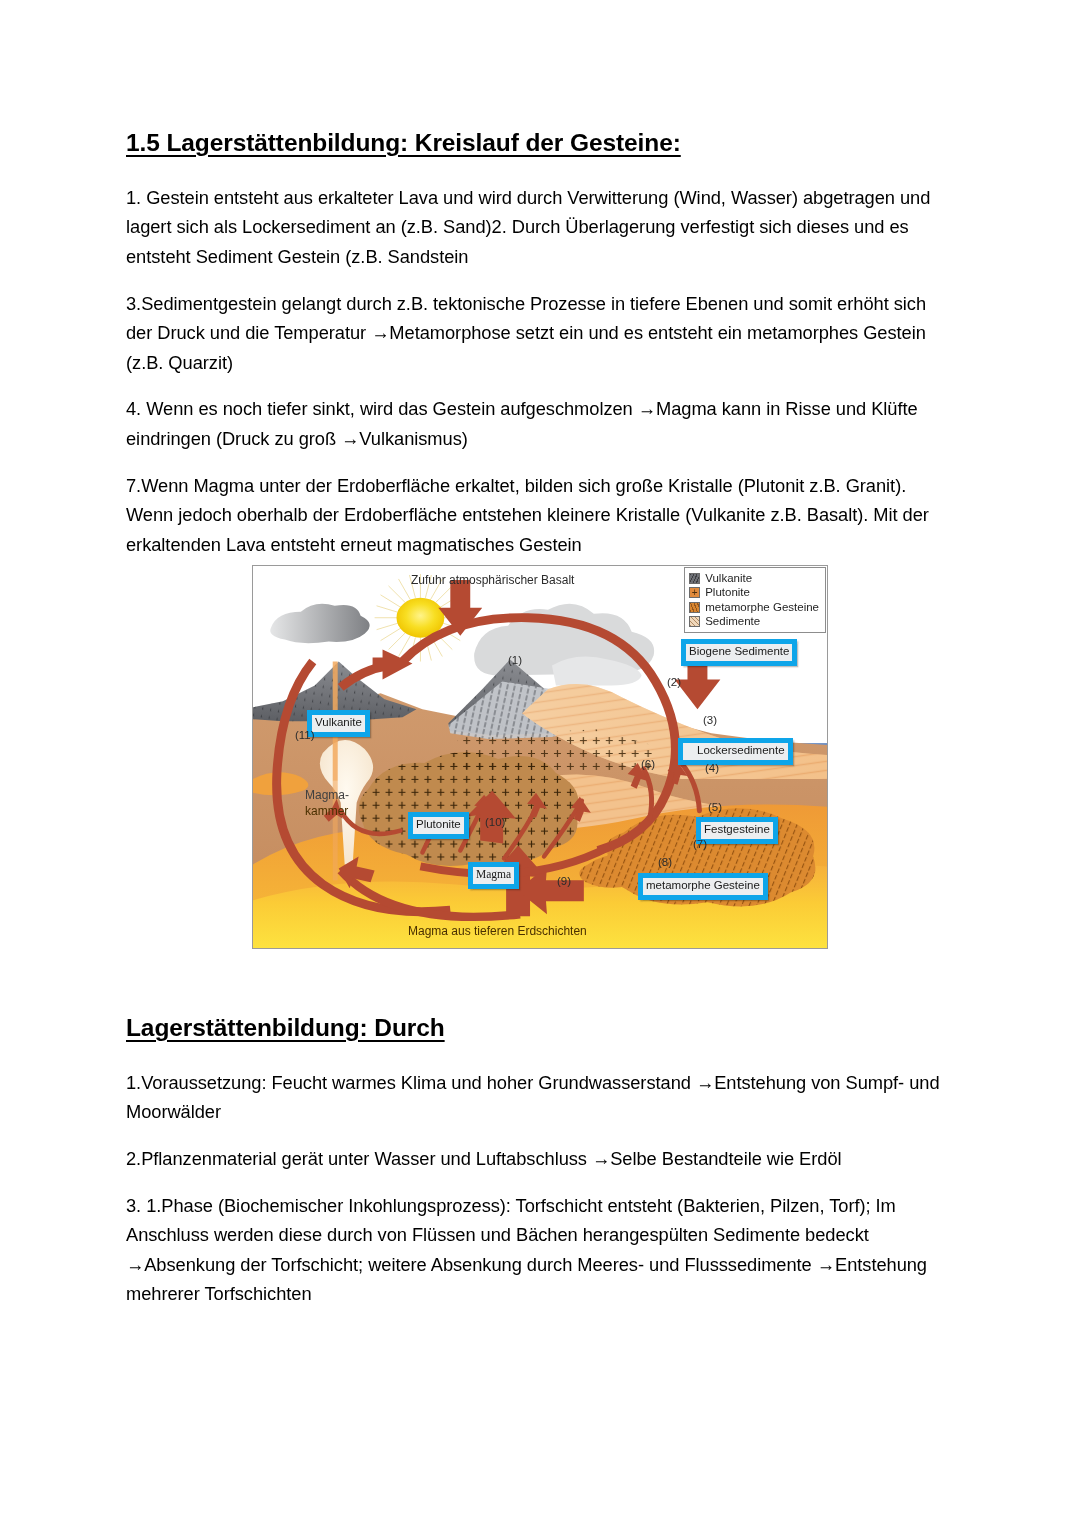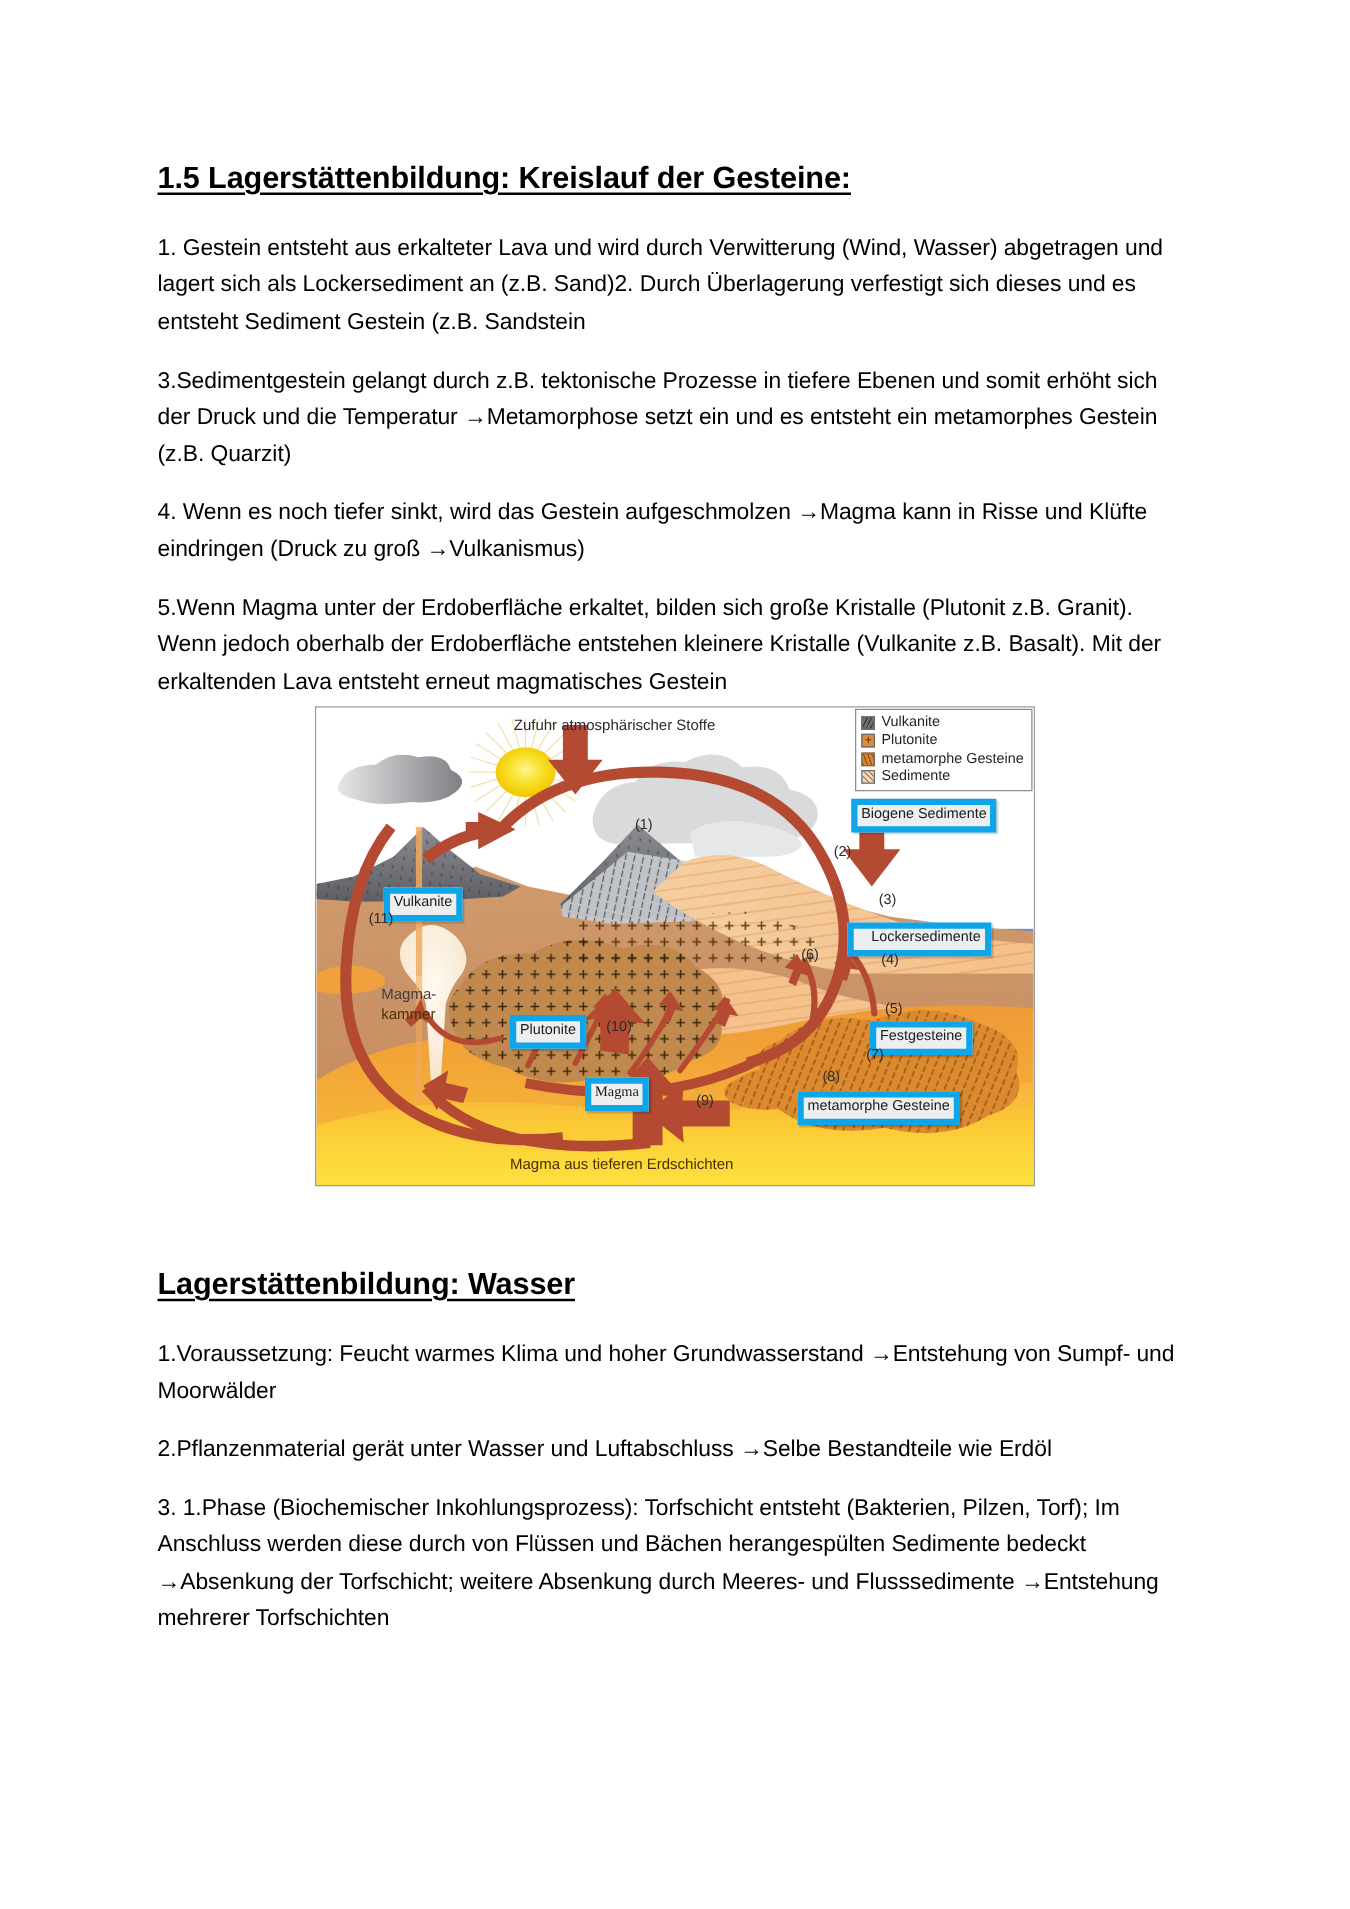--- a/index.html
+++ b/index.html
@@ -158,21 +158,21 @@
 
 <div id="page">
 
   <div class="content">
 
     <h1 class="section-title">1.5 Lagerstättenbildung: Kreislauf der Gesteine:</h1>
 
     <p class="para">1. Gestein entsteht aus erkalteter Lava und wird durch Verwitterung (Wind, Wasser) abgetragen und lagert sich als Lockersediment an (z.B. Sand)2. Durch Überlagerung verfestigt sich dieses und es entsteht Sediment Gestein (z.B. Sandstein</p>
     <p class="para">3.Sedimentgestein gelangt durch z.B. tektonische Prozesse in tiefere Ebenen und somit erhöht sich der Druck und die Temperatur →Metamorphose setzt ein und es entsteht ein metamorphes Gestein (z.B. Quarzit)</p>
     <p class="para">4. Wenn es noch tiefer sinkt, wird das Gestein aufgeschmolzen →Magma kann in Risse und Klüfte eindringen (Druck zu groß →Vulkanismus)</p>
-    <p class="para">5.Wenn Magma unter der Erdoberfläche erkaltet, bilden sich große Kristalle (Plutonit z.B. Granit). Wenn jedoch oberhalb der Erdoberfläche entstehen kleinere Kristalle (Vulkanite z.B. Basalt). Mit der erkaltenden Lava entsteht erneut magmatisches Gestein</p>
+    <p class="para">7.Wenn Magma unter der Erdoberfläche erkaltet, bilden sich große Kristalle (Plutonit z.B. Granit). Wenn jedoch oberhalb der Erdoberfläche entstehen kleinere Kristalle (Vulkanite z.B. Basalt). Mit der erkaltenden Lava entsteht erneut magmatisches Gestein</p>
   </div>
 
   <div id="figure-wrap">
     <div id="figure">
 
       <svg viewBox="0 0 576 384" preserveAspectRatio="none">
         <defs>
           <linearGradient id="gMagmaDeep" x1="0" y1="0" x2="0" y2="1">
             <stop offset="0%" stop-color="#f6b03c"></stop>
             <stop offset="45%" stop-color="#fbcb36"></stop>
@@ -399,21 +399,21 @@
         <div class="legend-row">
           <span class="legend-swatch sw-meta"></span>
           <span class="legend-text">metamorphe Gesteine</span>
         </div>
         <div class="legend-row">
           <span class="legend-swatch sw-sed"></span>
           <span class="legend-text">Sedimente</span>
         </div>
       </div>
 
-      <div class="fig-plaintext" style="left:158px; top:7px;">Zufuhr atmosphärischer Stoffe</div>
+      <div class="fig-plaintext" style="left:158px; top:7px;">Zufuhr atmosphärischer Basalt</div>
 
       <div class="fig-plaintext" style="left:155px; top:358px; color:#4a3000;">Magma aus tieferen Erdschichten</div>
 
       <div class="fig-label" style="left:54px; top:144px;">Vulkanite</div>
 
       <div class="fig-label" style="left:428px; top:73px;">Biogene Sedimente</div>
 
       <div class="fig-label" style="left:425px; top:172px;padding-left:14px;">Lockersedimente</div>
 
       <div class="fig-label" style="left:443px; top:251px;">Festgesteine</div>
@@ -436,20 +436,20 @@
       <div class="fig-num" style="left:440px; top:272px;">(7)</div>
       <div class="fig-num" style="left:405px; top:290px;">(8)</div>
       <div class="fig-num" style="left:304px; top:309px;">(9)</div>
       <div class="fig-num" style="left:232px; top:250px;">(10)</div>
       <div class="fig-num" style="left:42px;  top:163px;">(11)</div>
 
     </div>
   </div>
 
   <div class="content" style="top:1013px;">
-    <h1 class="section-title-2">Lagerstättenbildung: Wasser </h1>
+    <h1 class="section-title-2">Lagerstättenbildung: Durch </h1>
 
     <p class="para">1.Voraussetzung: Feucht warmes Klima und hoher Grundwasserstand →Entstehung von Sumpf- und Moorwälder</p>
     <p class="para">2.Pflanzenmaterial gerät unter Wasser und Luftabschluss →Selbe Bestandteile wie Erdöl</p>
     <p class="para">3. 1.Phase (Biochemischer Inkohlungsprozess): Torfschicht entsteht (Bakterien, Pilzen, Torf); Im Anschluss werden diese durch von Flüssen und Bächen herangespülten Sedimente bedeckt →Absenkung der Torfschicht; weitere Absenkung durch Meeres- und Flusssedimente →Entstehung mehrerer Torfschichten</p>
   </div>
 
 </div>
 
 </body></html>

